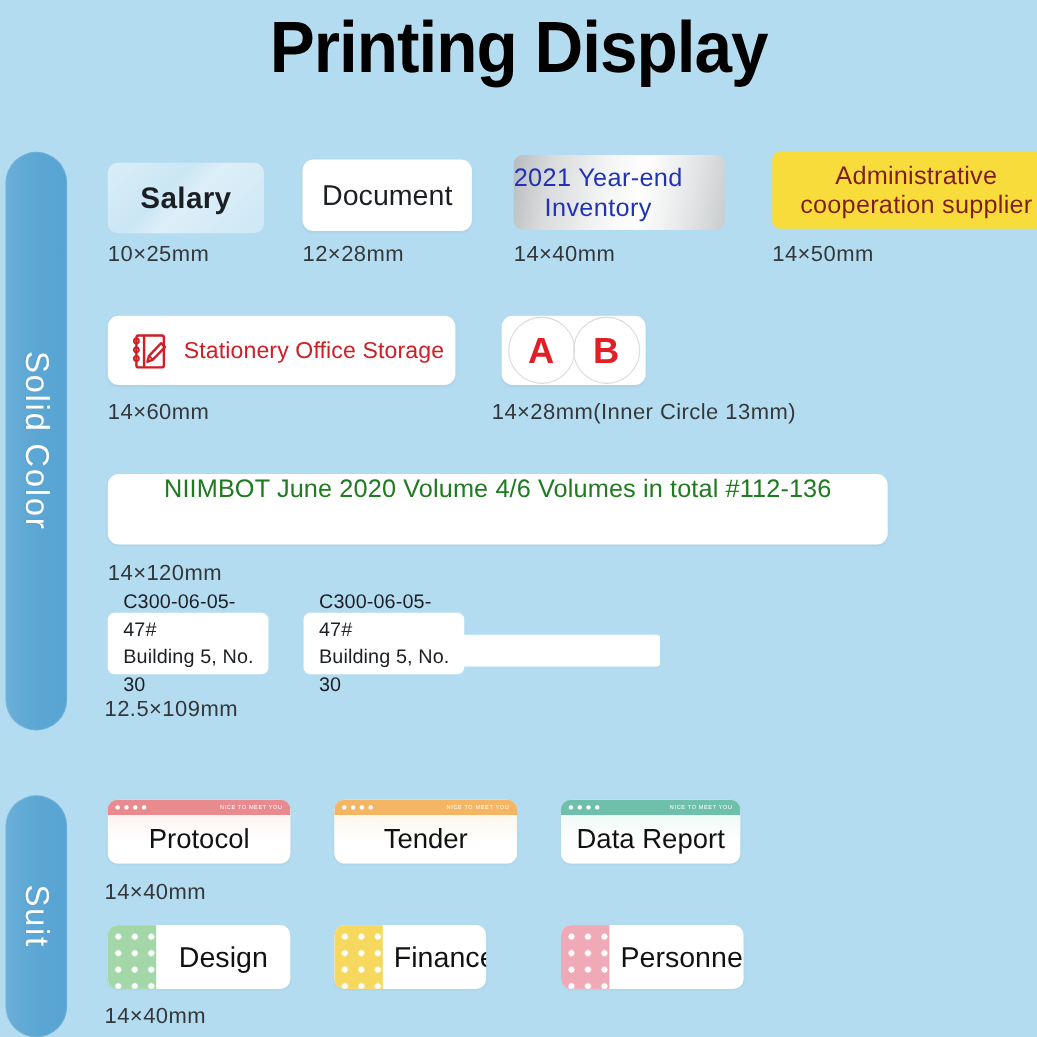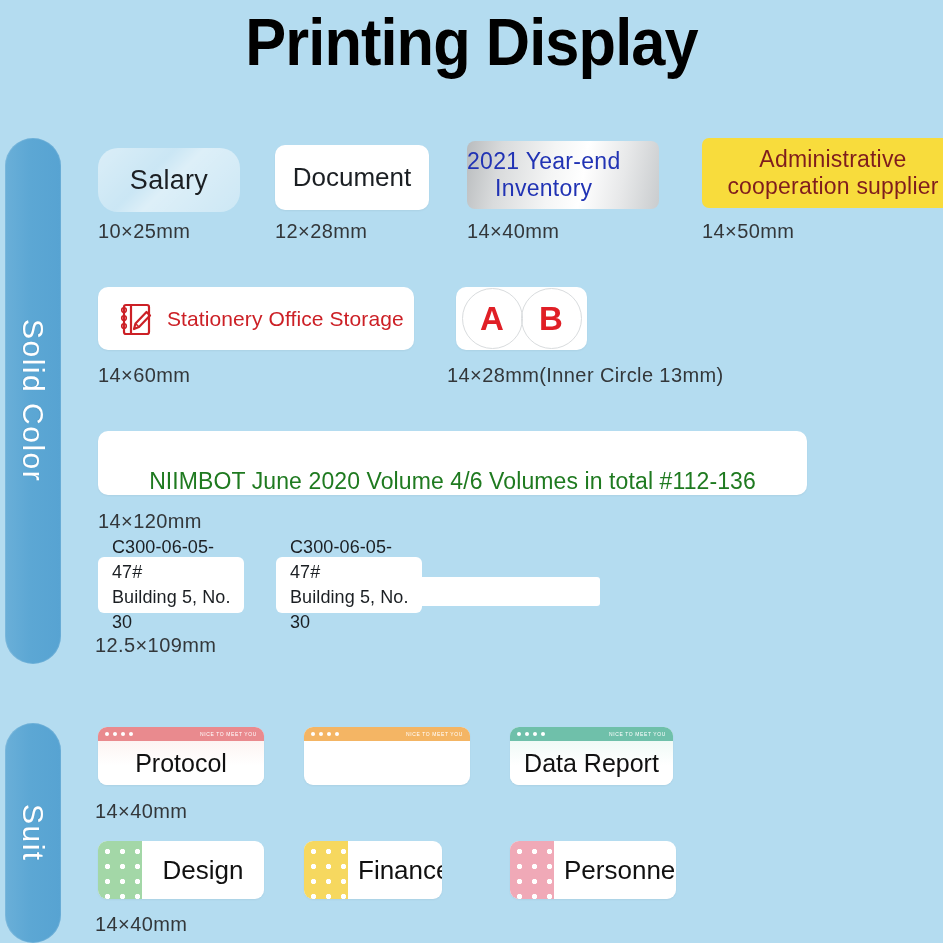--- a/index.html
+++ b/index.html
@@ -52,23 +52,23 @@
     position:absolute;
     font-size:20px;
     color:#33373a;
     letter-spacing:.4px;
     white-space:nowrap;
   }
 
   
   #lbl-salary{
     left:98px;top:148px;width:142px;height:64px;
-    border-radius:20px;
+    border-radius:9px;
     background:linear-gradient(135deg,rgba(255,255,255,.52) 0%,rgba(255,255,255,.30) 38%,rgba(255,255,255,.55) 52%,rgba(255,255,255,.33) 100%);
-    display:flex;align-items:center;justify-content:center;
+    display:flex;align-items:center;justify-content:center;font-weight:bold;
   }
   #lbl-salary .txt{font-size:27px;color:#1b1f23;letter-spacing:.3px;}
 
   
   #lbl-document{
     left:275px;top:145px;width:154px;height:65px;
     border-radius:10px;background:#ffffff;
     display:flex;align-items:center;justify-content:center;
     box-shadow:0 1px 2px rgba(0,0,0,.05);
   }
@@ -115,21 +115,21 @@
     border:1px solid #d9dcde;
     display:flex;align-items:center;justify-content:center;
     font-size:33px;color:#e01f26;font-weight:bold;
   }
   .ab-circle.b{margin-left:-2px;}
 
   
   #lbl-niimbot{
     left:98px;top:431px;width:709px;height:64px;
     border-radius:10px;background:#ffffff;
-    display:flex;align-items:flex-end;justify-content:center;
+    display:flex;align-items:flex-start;justify-content:center;
     box-shadow:0 1px 2px rgba(0,0,0,.05);
   }
   #lbl-niimbot .txt{font-size:23px;color:#1f7a20;letter-spacing:.1px;}
 
   
   #lbl-c300-tail{
     left:400px;top:577px;width:200px;height:29px;
     background:#ffffff;border-radius:3px;
   }
   .c300{
@@ -294,20 +294,23 @@
   <div class="suit-top" id="suit-tender">
     <div class="bar">
       <span class="dots">
           <i></i>
           <i></i>
           <i></i>
           <i></i>
         </span>
       <span class="nice">NICE TO MEET YOU</span>
     </div>
+    <div class="body">
+      <span class="txt">Tender</span>
+    </div>
   </div>
 
   <div class="suit-top" id="suit-datareport">
     <div class="bar">
       <span class="dots">
           <i></i>
           <i></i>
           <i></i>
           <i></i>
         </span>

